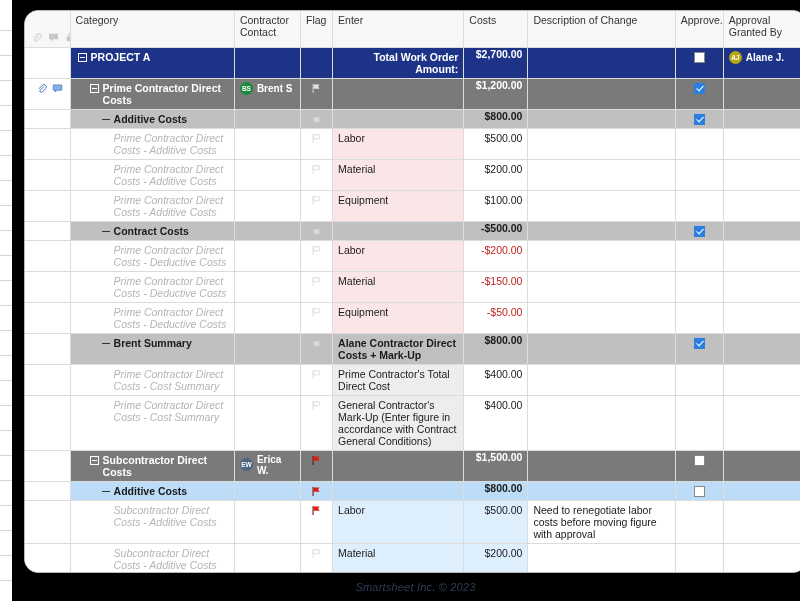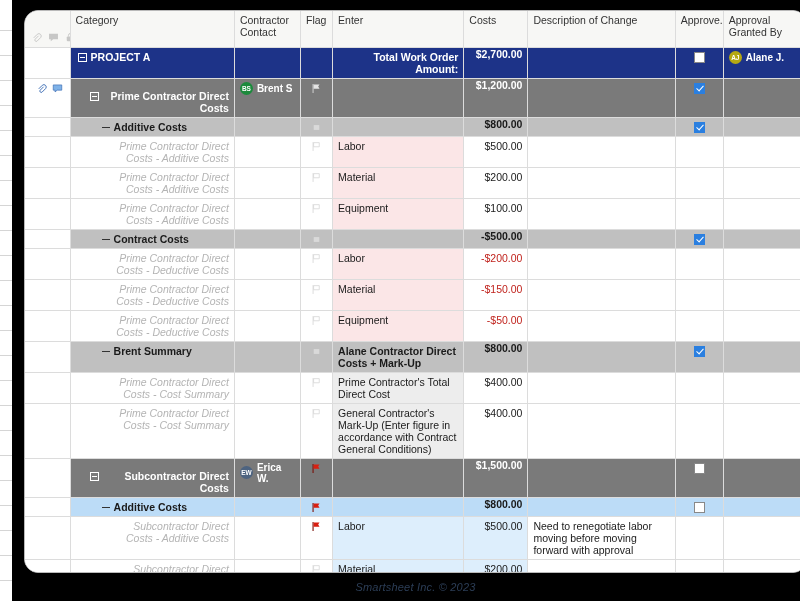--- a/index.html
+++ b/index.html
@@ -112,23 +112,23 @@
 
   
   td.tint-pink  { background: #fbe6e7 !important; }
   td.tint-blue  { background: #ddeefc !important; }
   td.tint-gray  { background: #ededed !important; }
 
   
   td.cost-blue  { background: #ddeefc !important; }
 
   
-  .cat-wrap { display: flex; align-items: flex-start; gap: 4px; text-align: right; }
+  .cat-wrap { display: flex; align-items: flex-start; gap: 4px; }
   .ind1 { padding-left: 2px; }
-  .ind2 { padding-left: 14px; margin-top: 8px; }
+  .ind2 { padding-left: 14px; }
   .ind3 { padding-left: 26px; }
   .ind4 { padding-left: 38px; }
   .sub-label {
     font-style: italic;
     color: #b4b4b4;
     font-weight: normal;
     line-height: 12px;
   }
 
   
@@ -731,21 +731,21 @@
                   <path d="M3 1.5v13" stroke="#7a1008" stroke-width="1.6"></path>
                   <path d="M3.8 2.2h8.6l-2 3 2 3H3.8z" fill="#d91f11"></path>
                 </svg>
               </div>
             </td>
             <td class="tint-blue">
               <div class="item-txt">Labor</div>
             </td>
             <td class="costcell cost-blue"><span>$500.00</span></td>
             <td>
-              <div class="desc-txt">Need to renegotiate labor moving before moving forward with approval</div>
+              <div class="desc-txt">Need to renegotiate labor costs before moving figure with approval</div>
             </td>
             <td></td>
             <td></td>
           </tr>
           <tr class="r-data">
             <td style="background: rgb(255, 255, 255);"></td>
             <td>
               <div class="cat-wrap ind4">
                 <span class="sub-label">Subcontractor Direct Costs - Additive Costs</span>
               </div>

